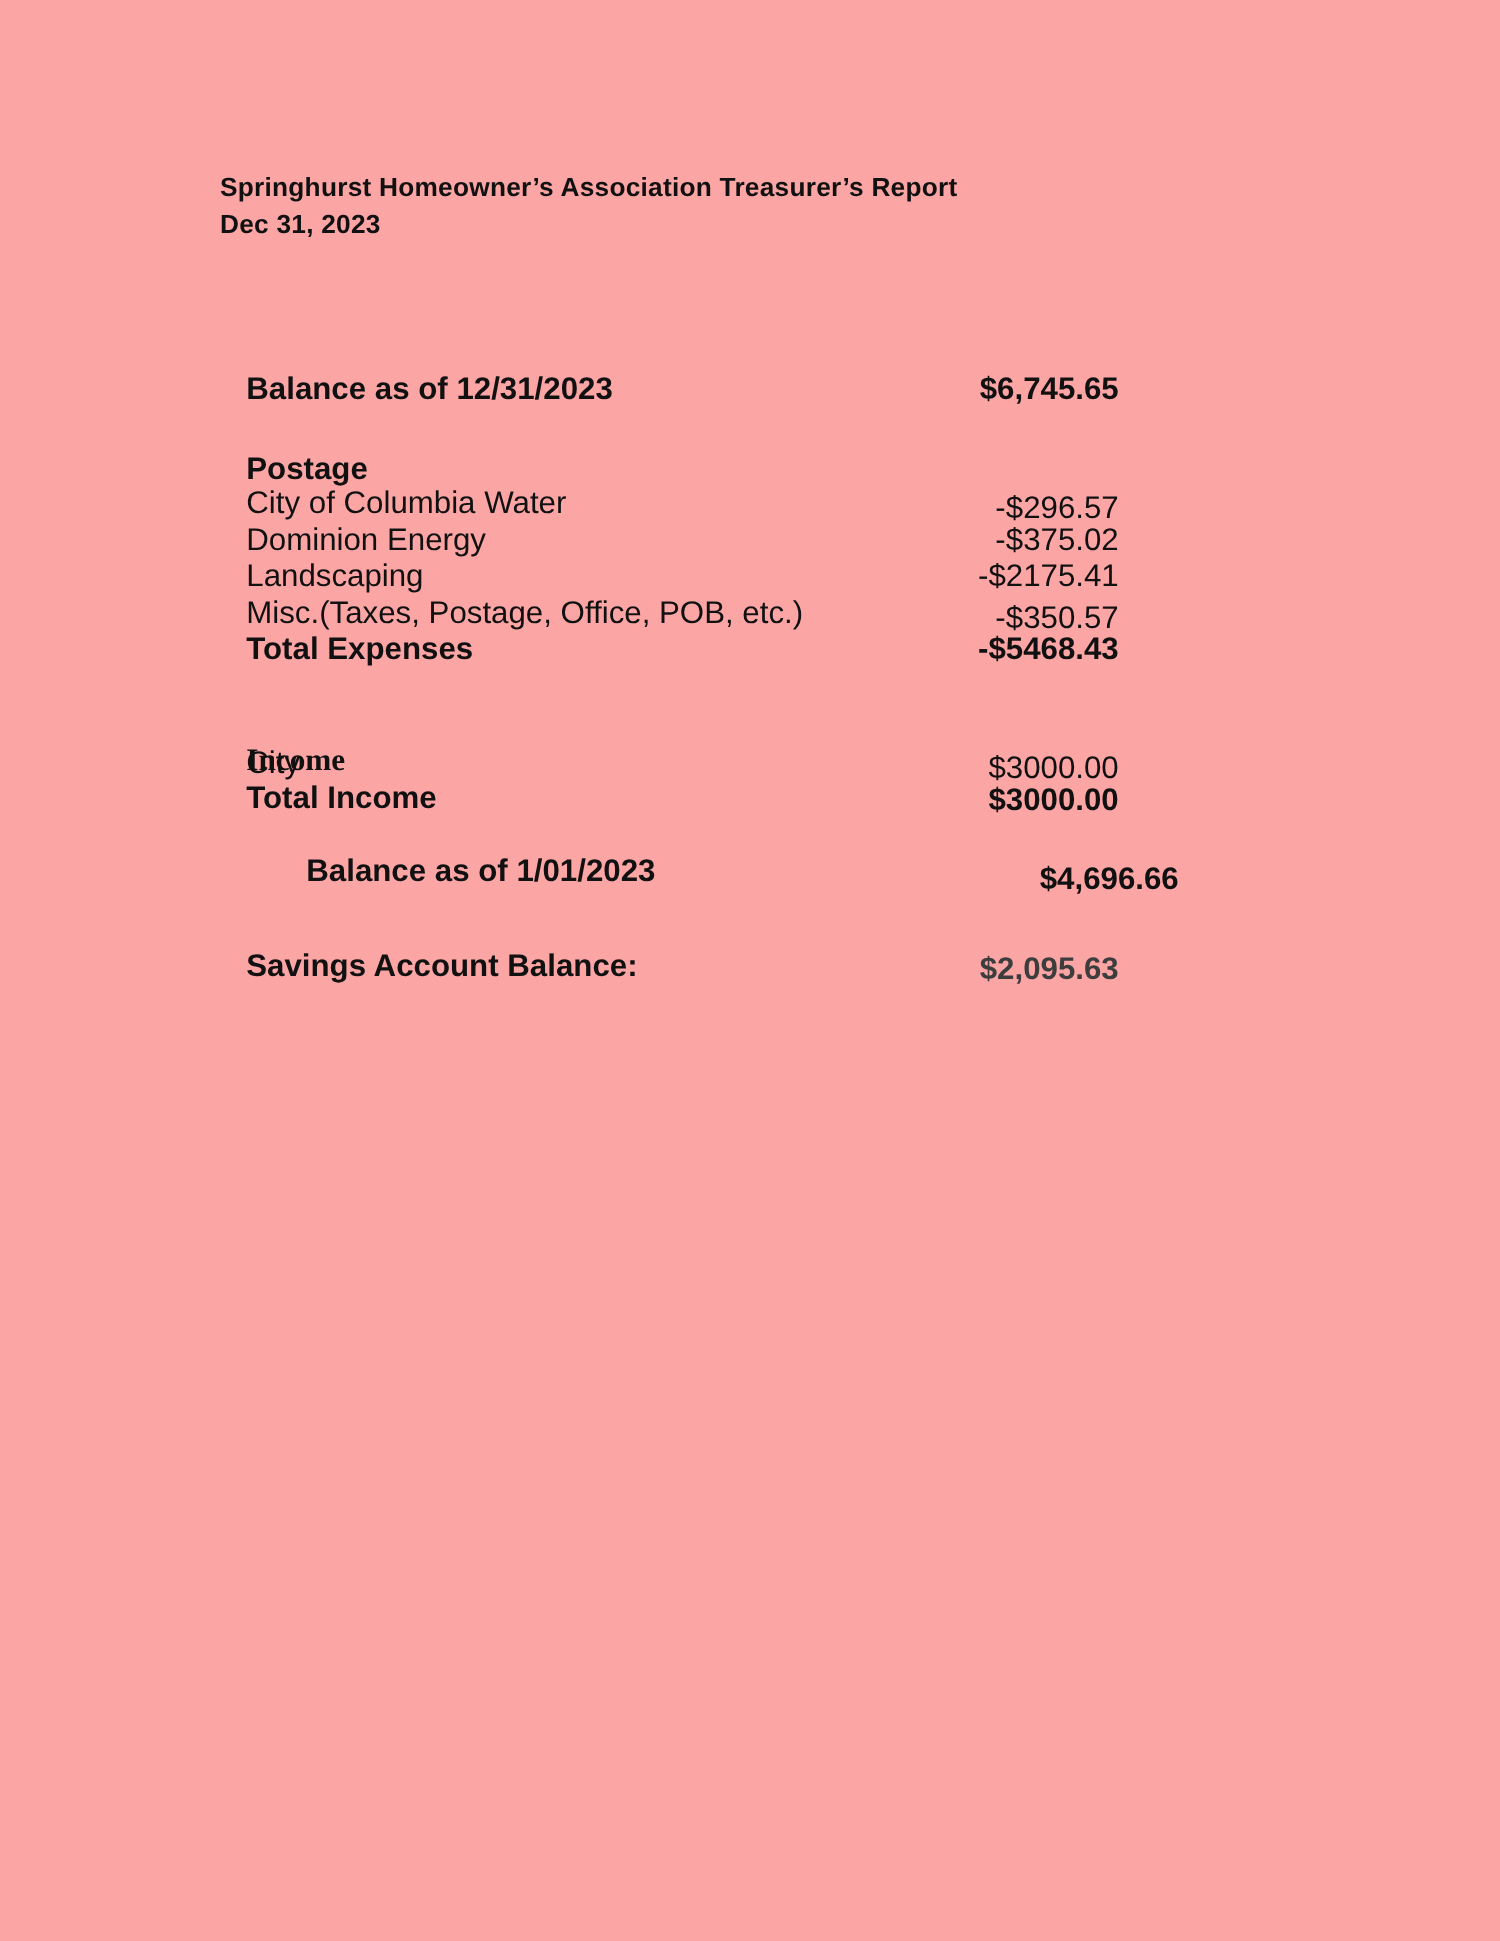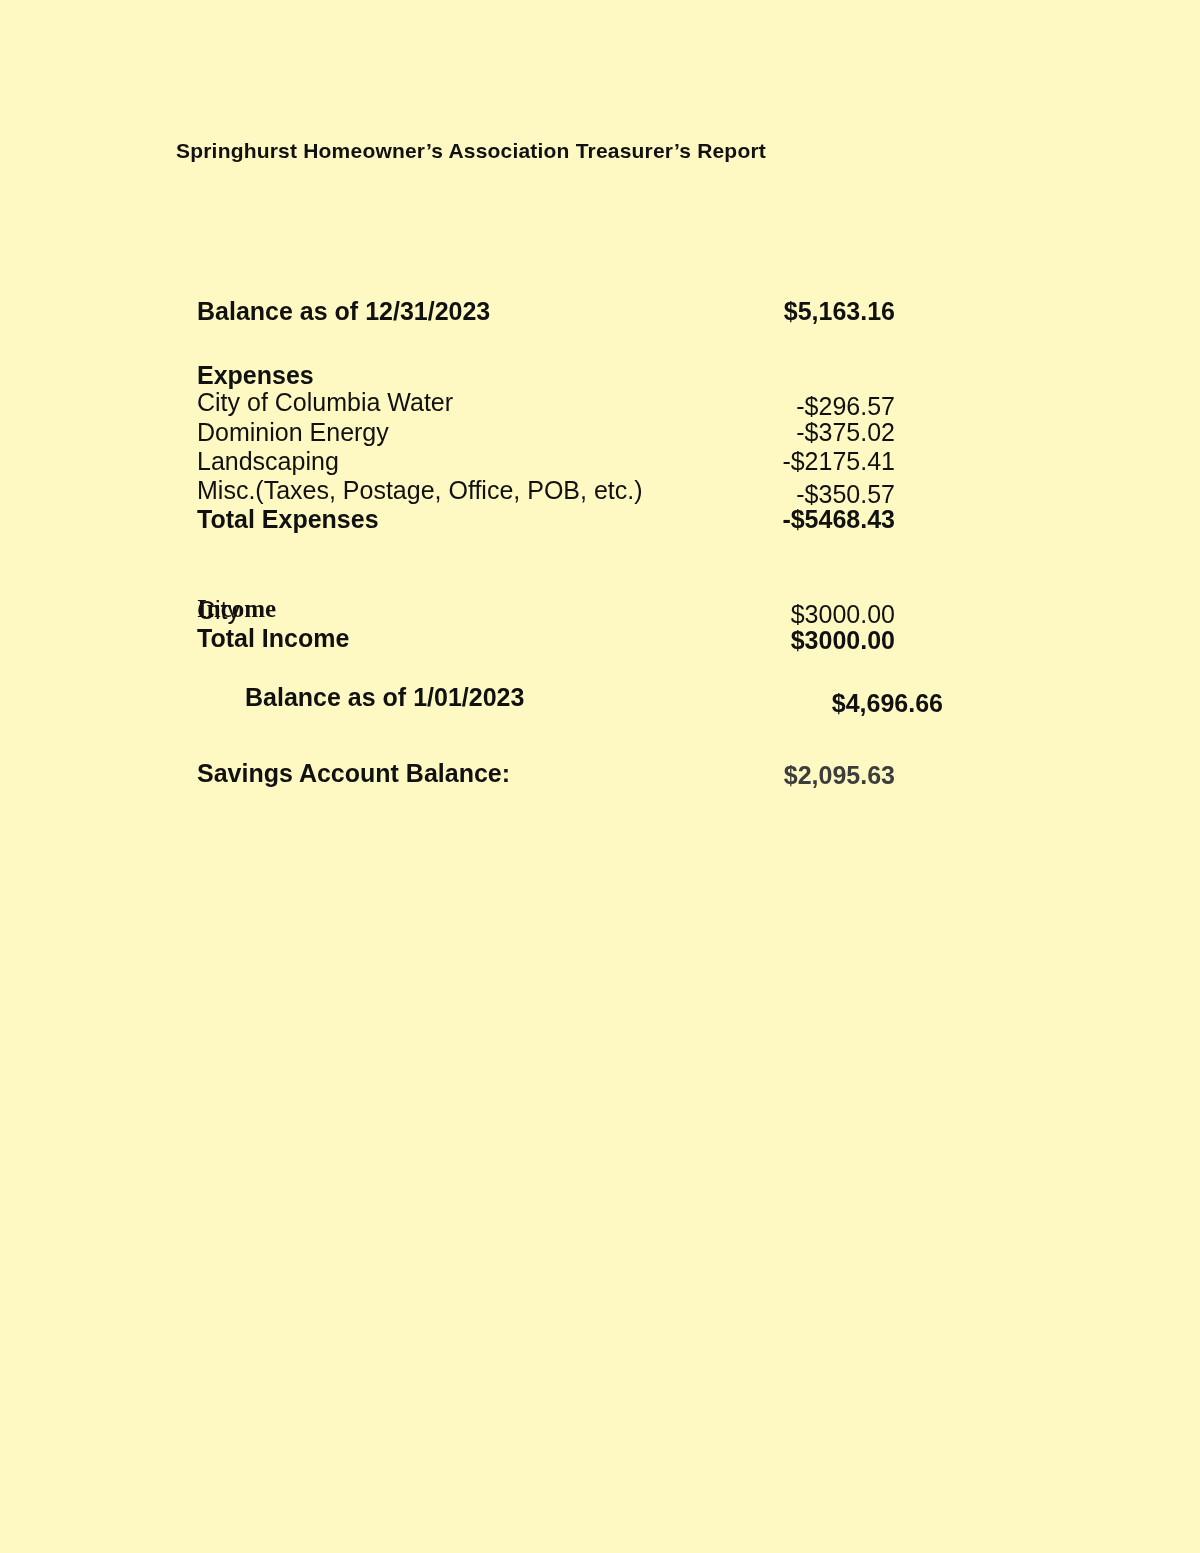--- a/index.html
+++ b/index.html
@@ -4,21 +4,21 @@
 <style>
   html, body {
     margin: 0;
     padding: 0;
     background: #ffffff;
   }
   .page {
     position: relative;
     width: 1200px;
     height: 1553px;
-    background: #fef9c3;
+    background: #fca5a5;
     font-family: "Liberation Sans", sans-serif;
     color: #111111;
     overflow: hidden;
   }
   .title-block {
     position: absolute;
     left: 176px;
     top: 136px;
     font-size: 21px;
     font-weight: bold;
@@ -66,29 +66,30 @@
   .r-balance-start { top: 683px; margin-left: 48px; }
   .r-savings       { top: 759px; }
 </style>
 </head>
 <body>
 
 <div class="page">
 
   <div class="title-block">
     <div>Springhurst Homeowner’s Association Treasurer’s Report</div>
+    <div>Dec 31, 2023</div>
   </div>
 
   <div class="row bold r-balance-end">
     <span class="label">Balance as of 12/31/2023</span>
-    <span class="value">$5,163.16</span>
+    <span class="value">$6,745.65</span>
   </div>
 
   <div class="row bold r-exp-heading">
-    <span class="label">Expenses</span>
+    <span class="label">Postage</span>
   </div>
 
   <div class="row r-exp-0">
     <span class="label">City of Columbia Water</span>
     <span class="value v-off4">-$296.57</span>
   </div>
 
   <div class="row r-exp-1">
     <span class="label">Dominion Energy</span>
     <span class="value">-$375.02</span>

